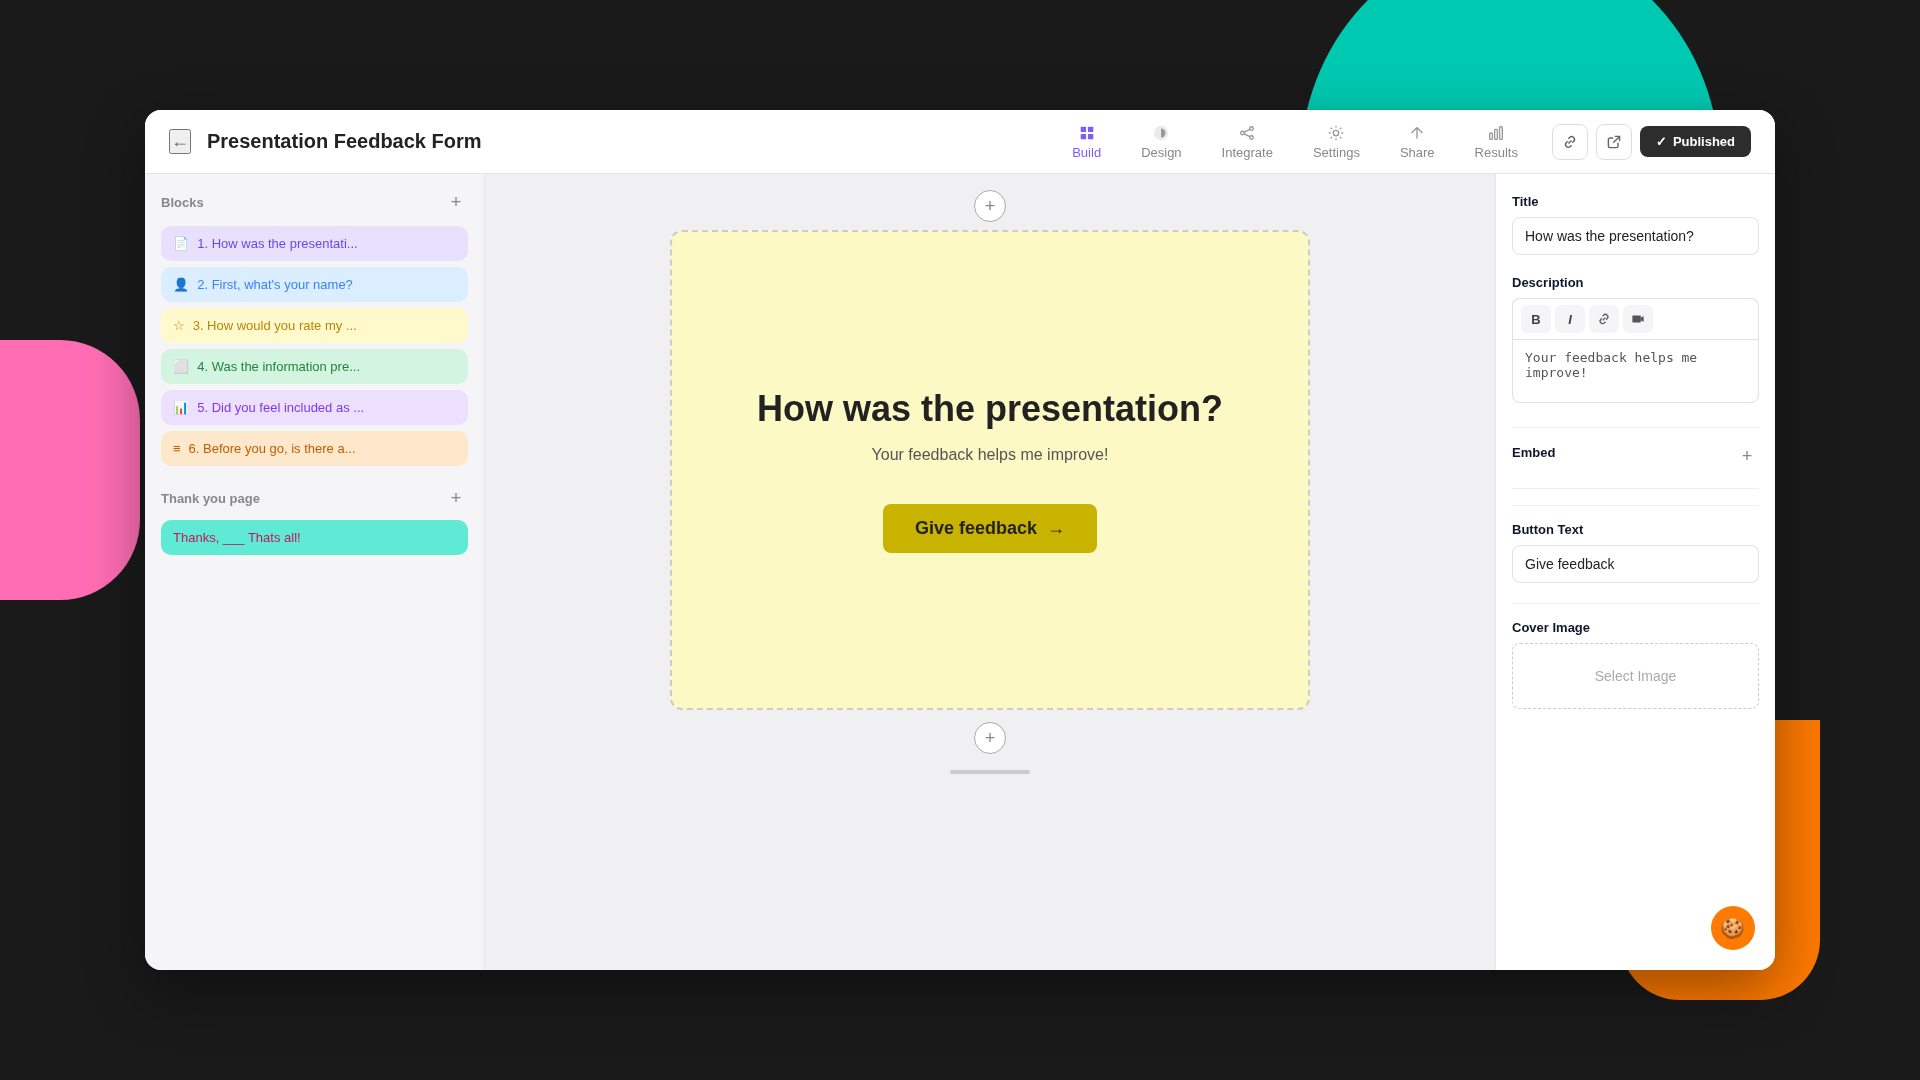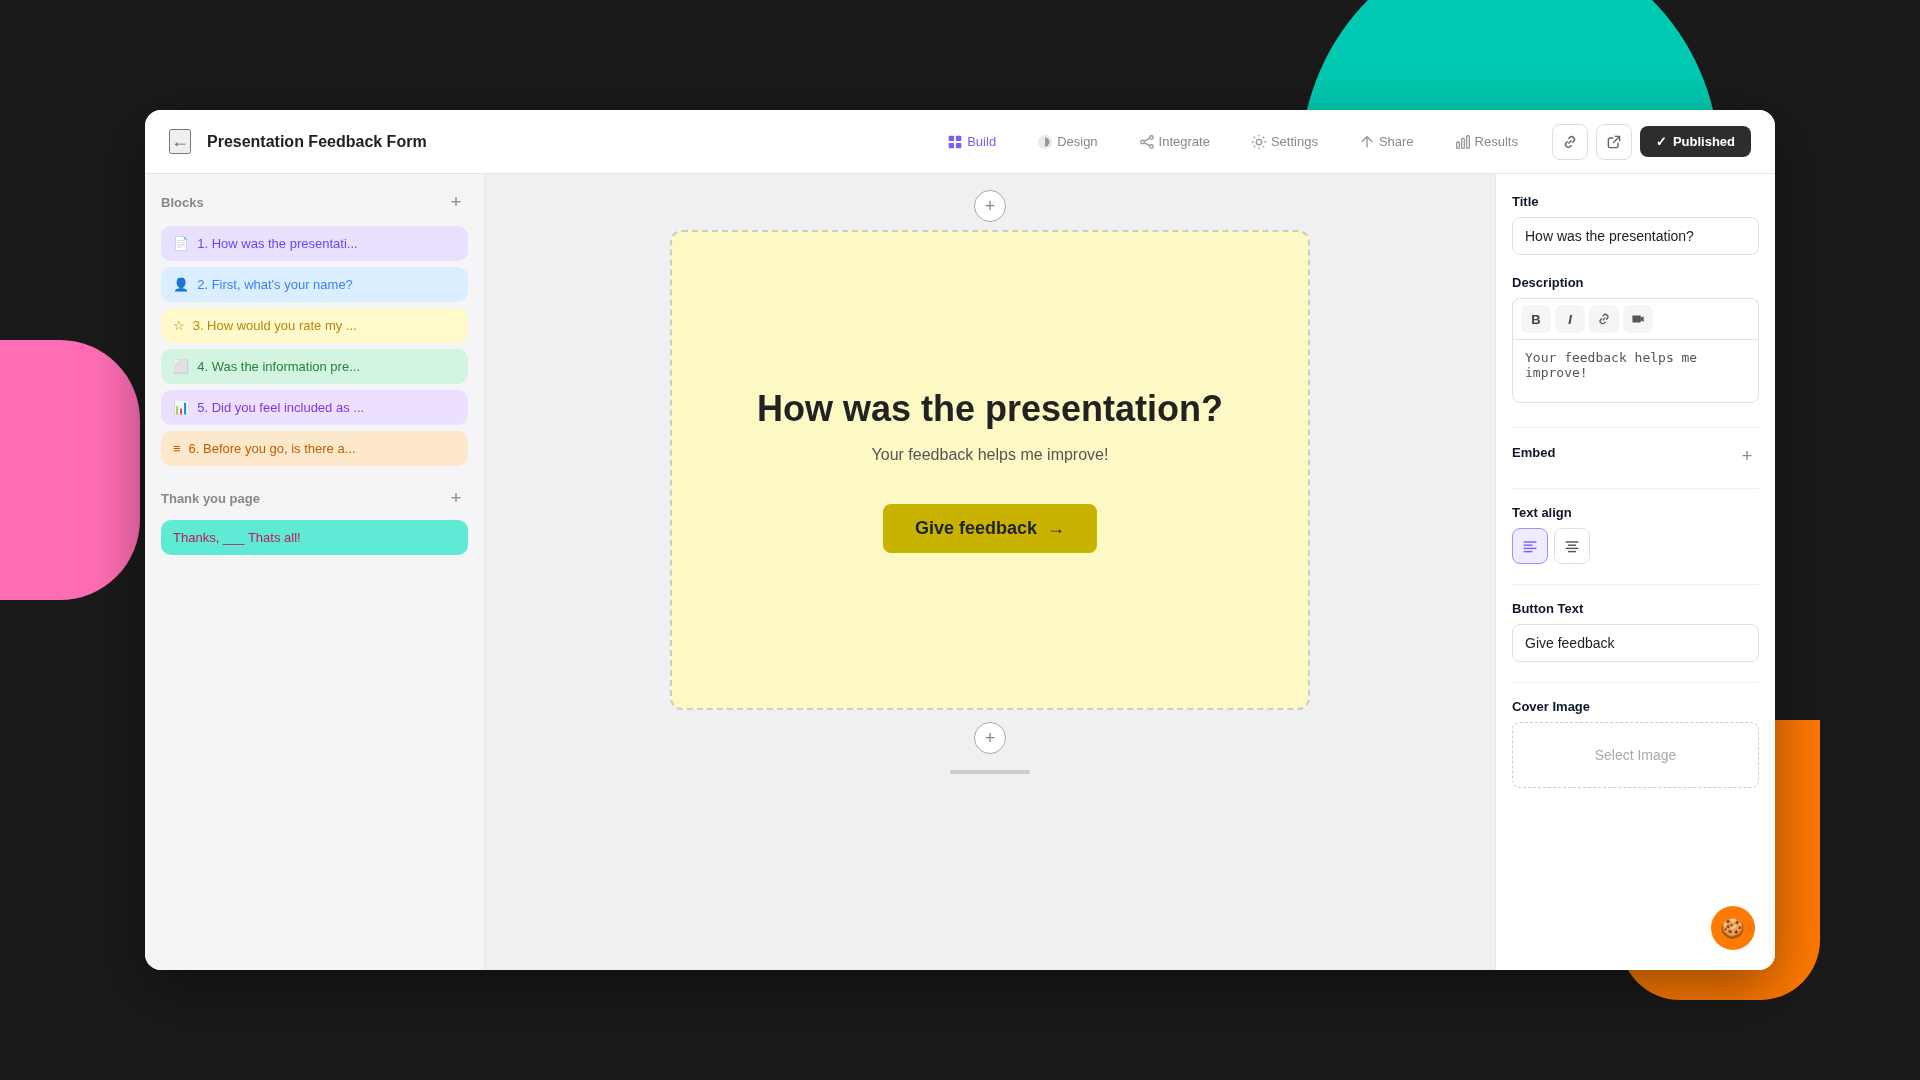--- a/index.html
+++ b/index.html
@@ -73,33 +73,33 @@
       gap: 16px;
     }
     .header-back {
       color: #666;
       font-size: 18px;
       cursor: pointer;
       display: flex;
       align-items: center;
     }
     .header-title {
-      font-size: 16px;
+      font-size: 20px;
       font-weight: 600;
       color: #222;
       flex: 1;
     }
     .header-nav {
       display: flex;
       gap: 4px;
       align-items: center;
     }
     .nav-item {
       display: flex;
-      flex-direction: row;
+      flex-direction: column;
       align-items: center;
       gap: 3px;
       padding: 6px 18px;
       border-radius: 8px;
       cursor: pointer;
       font-size: 13px;
       color: #888;
       transition: background 0.15s;
     }
     .nav-item.active {
@@ -615,41 +615,20 @@
 
       <div class="panel-section">
         <div class="panel-section-header">
           <span class="panel-label">Embed</span>
           <button class="panel-expand-btn">+</button>
         </div>
       </div>
 
       <div class="divider"></div>
 
-      <div class="panel-section">
-        <div class="panel-label">Text align</div>
-        <div class="align-btns">
-          <button class="align-btn active">
-            <svg width="16" height="16" viewBox="0 0 20 20" fill="none" stroke="#7c5cfc" stroke-width="1.8">
-                <line x1="2" y1="5" x2="18" y2="5"></line>
-                <line x1="2" y1="9" x2="13" y2="9"></line>
-                <line x1="2" y1="13" x2="18" y2="13"></line>
-                <line x1="2" y1="17" x2="13" y2="17"></line>
-              </svg>
-          </button>
-          <button class="align-btn">
-            <svg width="16" height="16" viewBox="0 0 20 20" fill="none" stroke="#555" stroke-width="1.8">
-                <line x1="2" y1="5" x2="18" y2="5"></line>
-                <line x1="5" y1="9" x2="15" y2="9"></line>
-                <line x1="2" y1="13" x2="18" y2="13"></line>
-                <line x1="5" y1="17" x2="15" y2="17"></line>
-              </svg>
-          </button>
-        </div>
-      </div>
 
       <div class="divider"></div>
 
       <div class="panel-section">
         <div class="panel-label">Button Text</div>
         <input class="panel-input" type="text" value="Give feedback" style="">
       </div>
 
       <div class="divider"></div>
 

